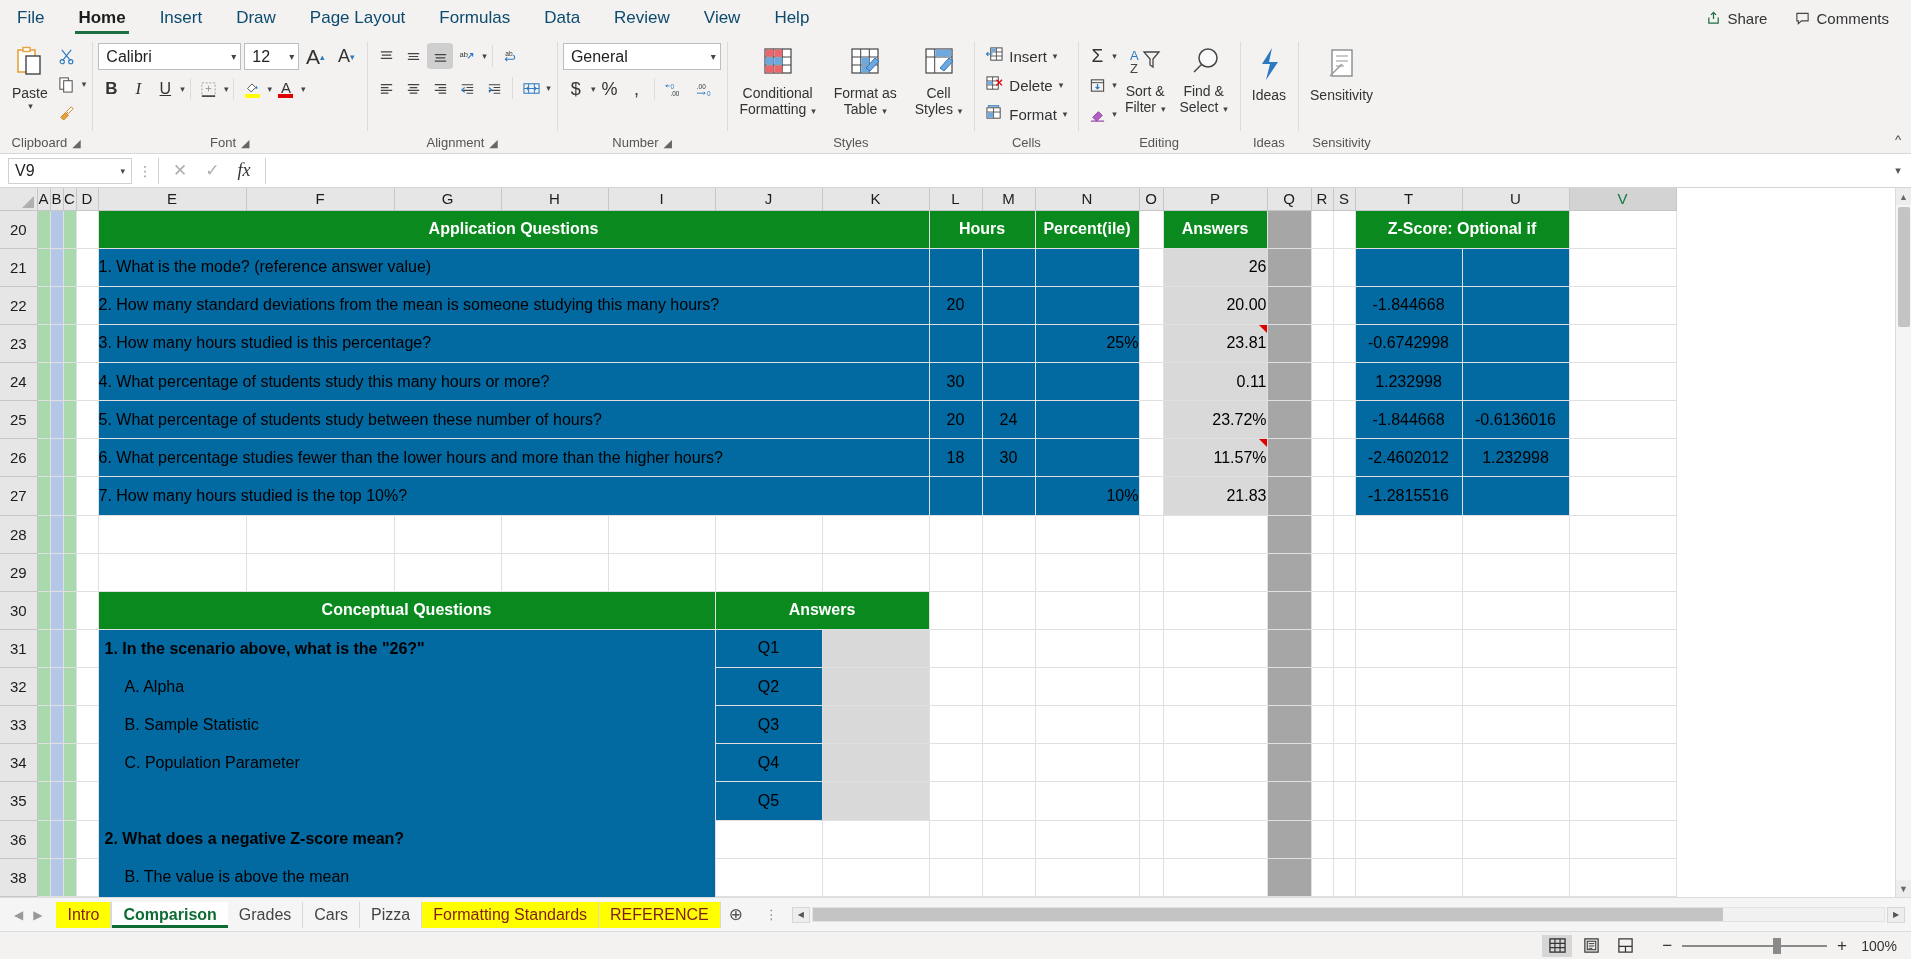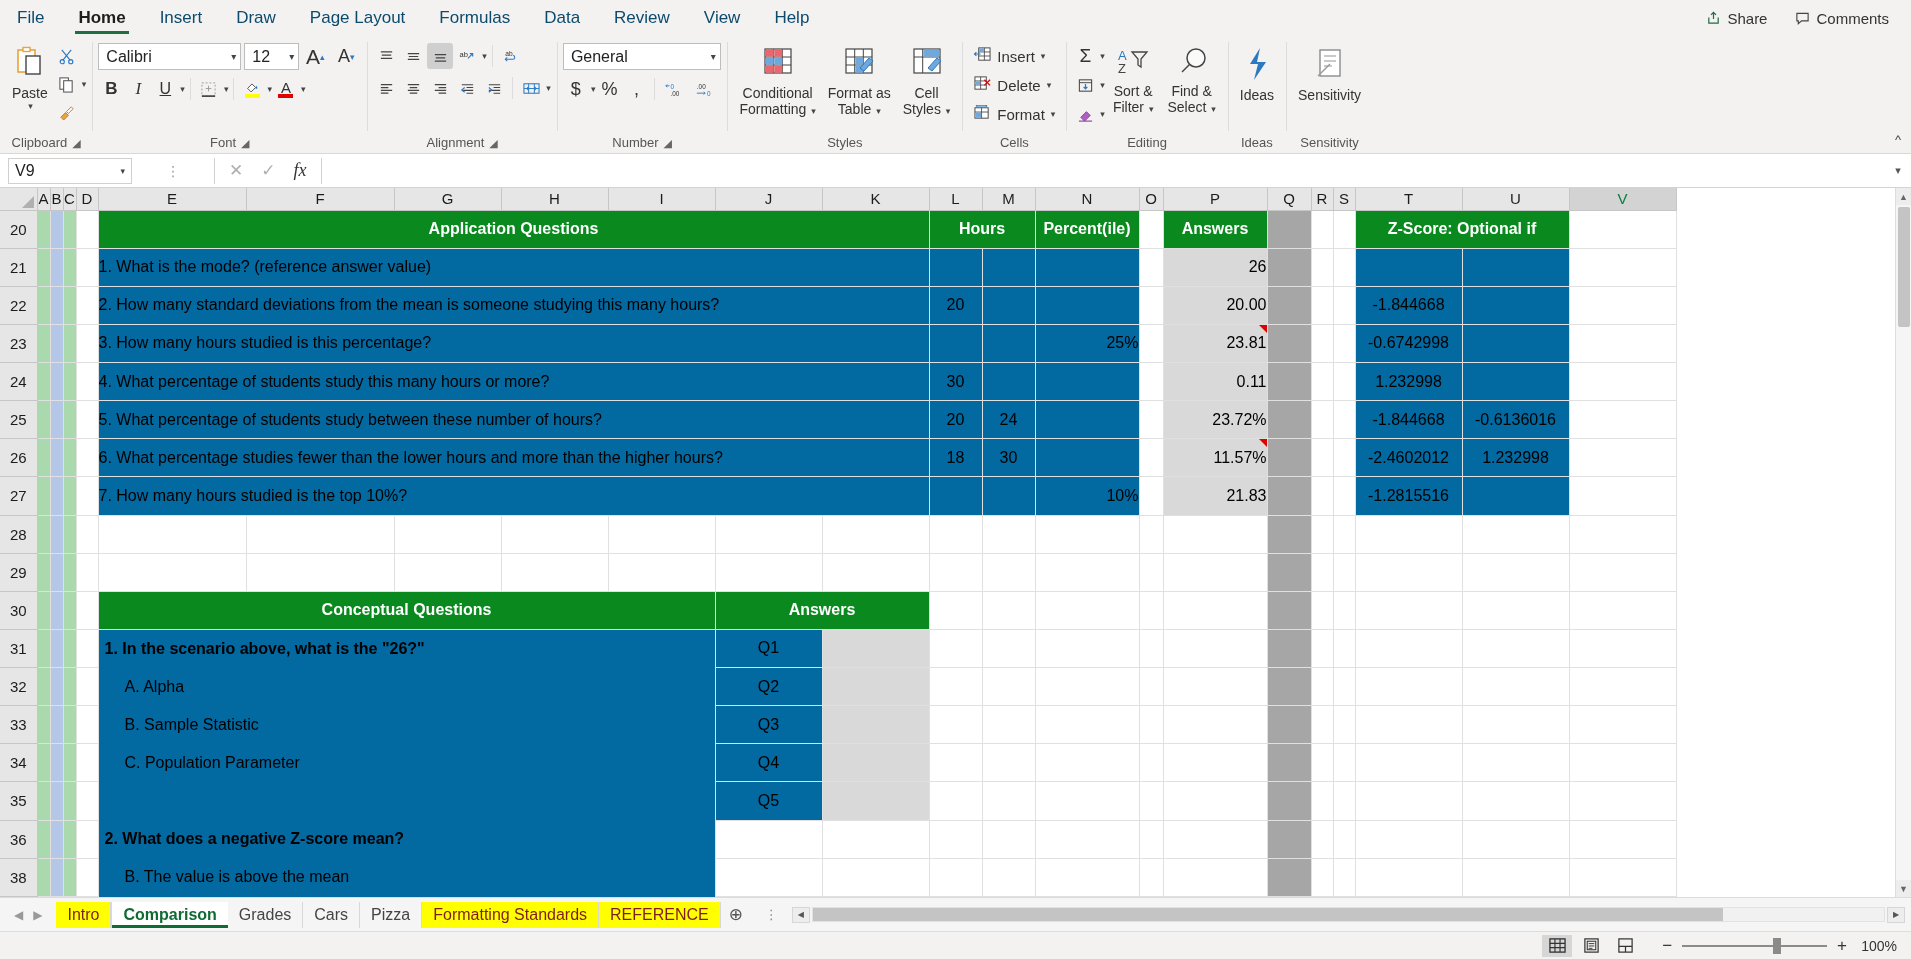--- a/index.html
+++ b/index.html
@@ -74,21 +74,21 @@
 
   .textbtn {
     display: flex; align-items: center; gap: 5px; font-size: 15px; color: #333;
     padding: 2px 5px; border-radius: 3px; cursor: pointer; height: 26px;
   }
   .collapse-ribbon { position:absolute; right:10px; bottom:6px; font-size:13px; color:#444; cursor:pointer;}
 
   
   .fbar {
     height: 34px; background: #fff; display: flex; align-items: center;
-    border-bottom: 1px solid #d4d4d4; flex: none; padding: 2px 0; gap: 28px;
+    border-bottom: 1px solid #d4d4d4; flex: none; padding: 2px 0;
   }
   .namebox {
     width: 124px; height: 26px; margin-left: 8px; border: 1px solid #d0d0d0; background:#fff;
     display: flex; align-items: center; padding: 0 6px; font-size: 16px; color: #222;
   }
   .namebox .cv { margin-left: auto; font-size: 9px; color: #444; }
   .fbar-dots { width: 26px; text-align: center; color: #9a9a9a; font-size: 14px; letter-spacing:0; }
   .fb-icons { display: flex; align-items: center; gap: 18px; padding: 0 14px;
     border-left: 1px solid #d0d0d0; border-right:1px solid #d0d0d0; height:26px;}
   .fb-icons span { color: #b0b0b0; font-size: 17px; cursor: pointer; }
@@ -432,21 +432,21 @@
       </div>
     </div>
       </div>
     <div class="group-label">
       <span>Number</span>
       <span class="dialog-launcher">◢</span>
     </div>
   </div>
 
   <div class="group">
-    <div class="group-body" style="gap:0">
+    <div class="group-body" style="gap:6px">
       <div class="bigbtn">
         <span>
           <svg width="38" height="34" viewBox="0 0 38 34">
             <rect x="6" y="3" width="26" height="24" fill="#fff" stroke="#444" stroke-width="1.2"></rect>
             <path d="M6 11h26M6 19h26M14.7 3v24M23.3 3v24" stroke="#444" stroke-width="1"></path>
             <rect x="6.6" y="3.6" width="8" height="7" fill="#e8686d"></rect>
               <rect x="6.6" y="11.6" width="8" height="7" fill="#6fa8dc"></rect>
               <rect x="6.6" y="19.6" width="8" height="7" fill="#e8686d"></rect>
             <rect x="15.3" y="11.6" width="8" height="7" fill="#6fa8dc"></rect>
               <rect x="15.3" y="19.6" width="8" height="7" fill="#e8686d"></rect>

